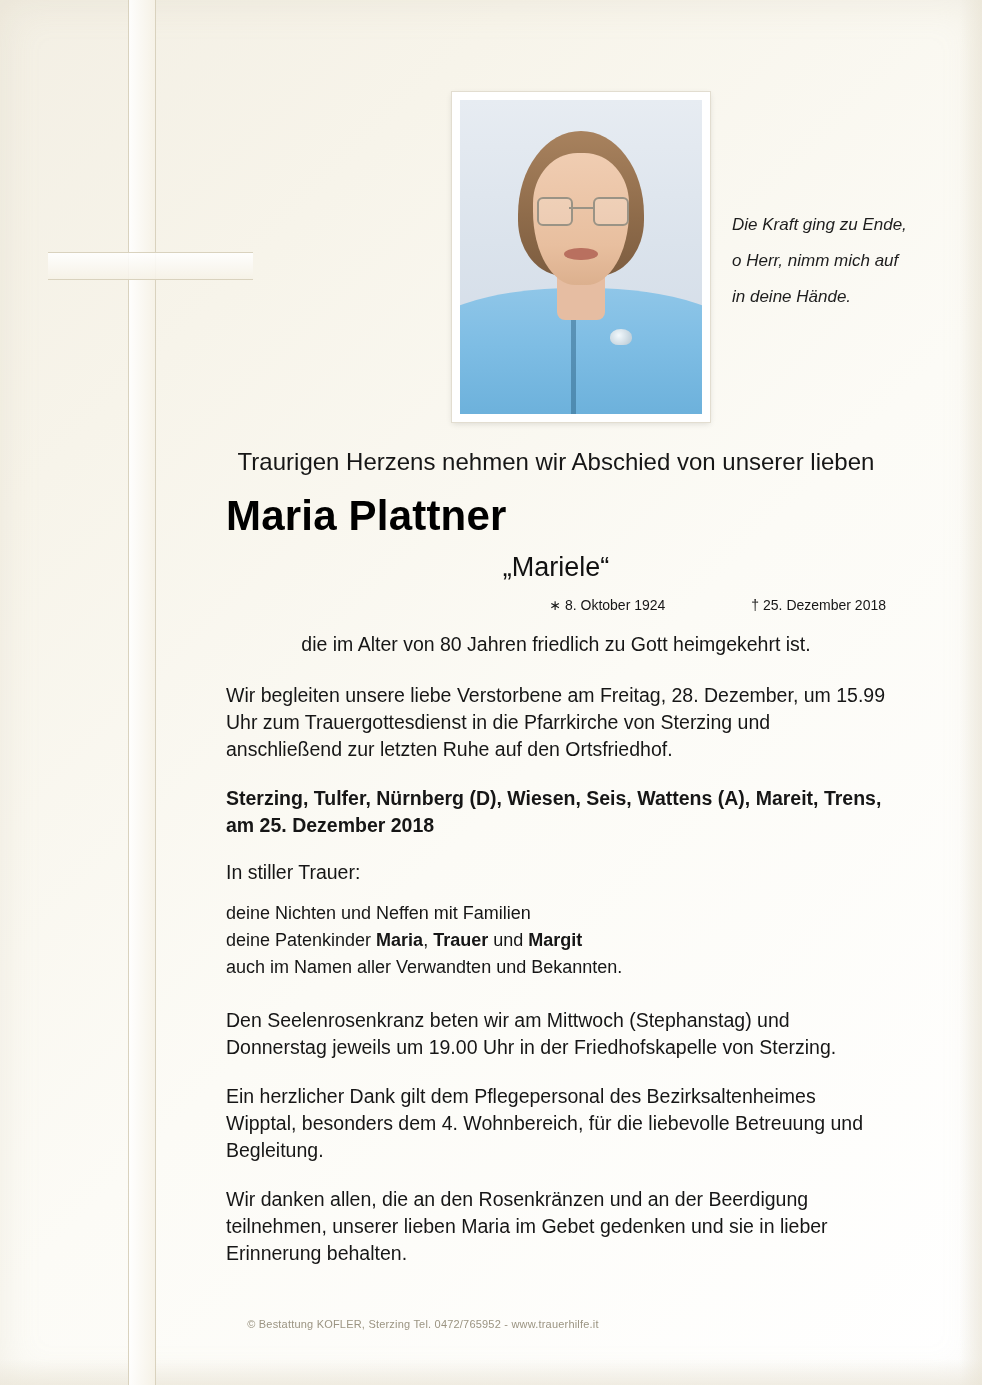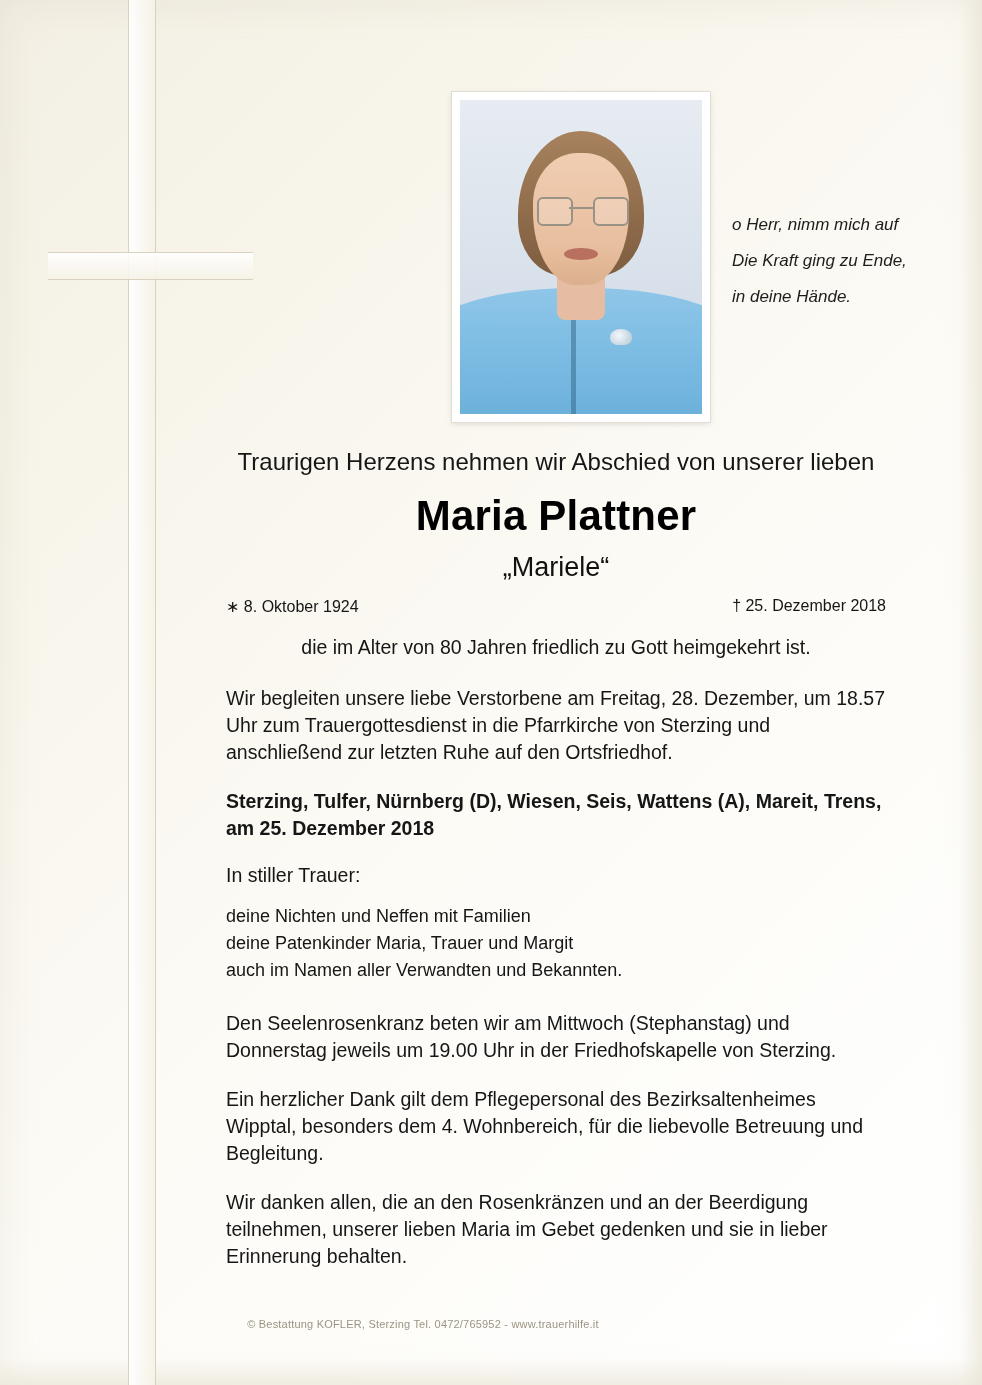--- a/index.html
+++ b/index.html
@@ -173,35 +173,36 @@
     color: #161616;
   }
   .intro {
     font-size: 24px;
     text-align: center;
     margin: 0 0 16px 0;
   }
   .name {
     font-size: 42px;
     font-weight: bold;
-    text-align: center;
+    text-align: left;
     letter-spacing: 0.2px;
     margin: 0 0 4px 0;
     color: #000;
   }
   .nickname {
     font-size: 27px;
     text-align: center;
     margin: 12px 0 14px 0;
     color: #111;
   }
   .dates {
     display: flex;
-    justify-content: space-between;
-    font-size: 16px;
+    justify-content: flex-end;
+    gap: 86px;
+    font-size: 14px;
     margin: 0 0 20px 0;
   }
   .age-line {
     font-size: 19.5px;
     text-align: center;
     margin: 0 0 26px 0;
   }
   .para {
     font-size: 19.5px;
     line-height: 27px;
@@ -212,21 +213,21 @@
   }
   .mourning-label {
     font-size: 19.5px;
     margin: 0 0 14px 0;
   }
   .mourning-list {
     font-size: 18px;
     line-height: 27px;
     margin: 16px 0 26px 0;
   }
-  .mourning-list b { font-weight: normal; text-align: center; }
+  .mourning-list b { font-weight: bold; text-align: center; }
 
   
   .imprint {
     position: absolute;
     left: 0;
     top: 1318px;
     width: 846px;
     text-align: center;
     font-size: 11px;
     color: #9b9482;
@@ -256,40 +257,40 @@
       <div class="ph-face"></div>
       <div class="ph-glass l"></div>
       <div class="ph-glass r"></div>
       <div class="ph-bridge"></div>
       <div class="ph-mouth"></div>
       <div class="ph-brooch"></div>
     </div>
   </div>
 
   <div class="verse">
+    <div>Die Kraft ging zu Ende,</div>
     <div>o Herr, nimm mich auf</div>
-    <div>Die Kraft ging zu Ende,</div>
     <div>in deine Hände.</div>
   </div>
 
   <div class="main">
 
     <p class="intro">Traurigen Herzens nehmen wir Abschied von unserer lieben</p>
 
     <h1 class="name">Maria Plattner</h1>
     <div class="nickname">„Mariele“</div>
 
     <div class="dates">
       <span>∗ 8. Oktober 1924</span>
       <span>† 25. Dezember 2018</span>
     </div>
 
     <p class="age-line">die im Alter von 80 Jahren friedlich zu Gott heimgekehrt ist.</p>
 
-    <p class="para">Wir begleiten unsere liebe Verstorbene am Freitag, 28. Dezember, um 18.57 Uhr zum Trauergottesdienst in die Pfarrkirche von Sterzing und anschließend zur letzten Ruhe auf den Ortsfriedhof.</p>
+    <p class="para">Wir begleiten unsere liebe Verstorbene am Freitag, 28. Dezember, um 15.99 Uhr zum Trauergottesdienst in die Pfarrkirche von Sterzing und anschließend zur letzten Ruhe auf den Ortsfriedhof.</p>
 
     <p class="para bold">Sterzing, Tulfer, Nürnberg (D), Wiesen, Seis, Wattens (A), Mareit, Trens, am 25. Dezember 2018</p>
 
     <p class="mourning-label spaced-top">In stiller Trauer:</p>
 
     <div class="mourning-list">
       <div>deine Nichten und Neffen mit Familien</div>
       <div>
         <span>deine Patenkinder </span><b>Maria</b><span>, </span><b>Trauer</b><span> und </span><b>Margit</b>
       </div>

